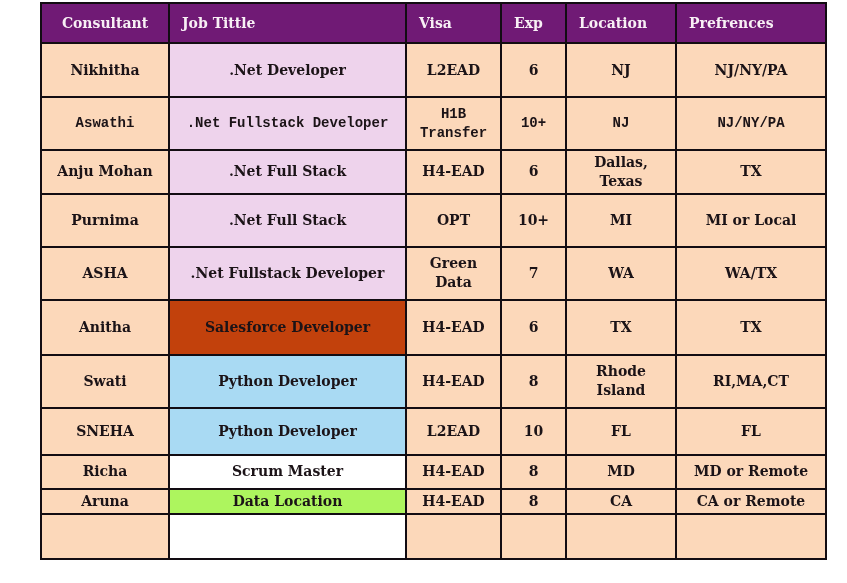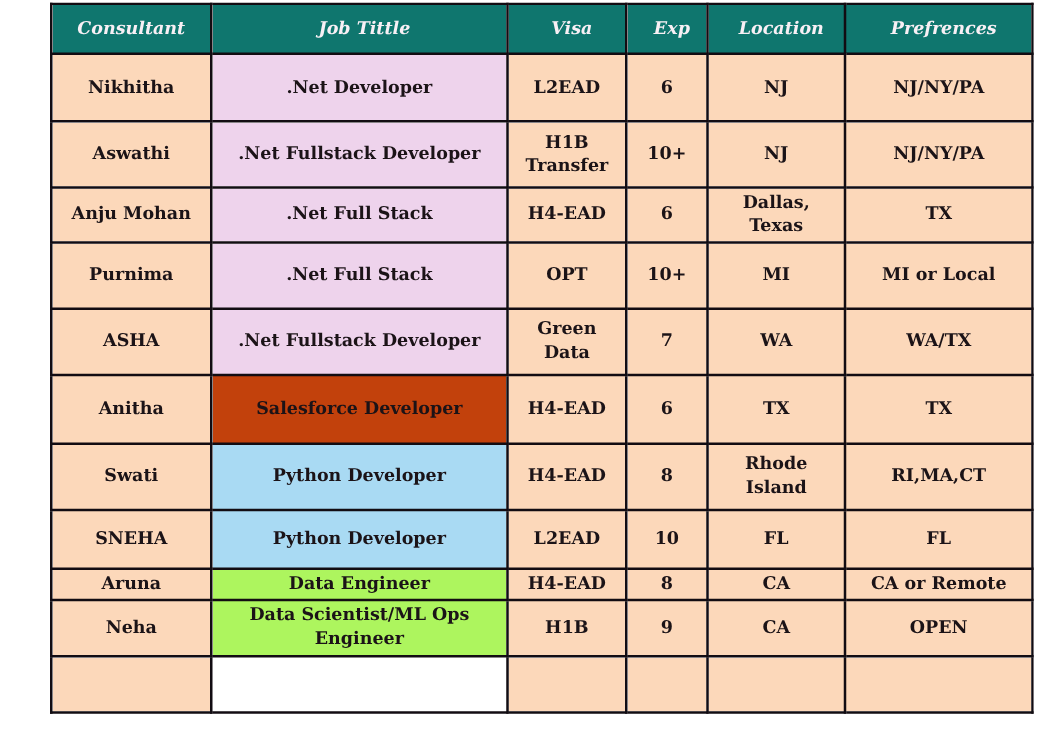--- a/index.html
+++ b/index.html
@@ -29,28 +29,27 @@
     font-weight:700;
     font-size:14px;
     color:#1b1317;
     text-align:center;
     vertical-align:middle;
     padding:2px 4px;
     overflow:hidden;
     line-height:1.35;
   }
   thead th{
-    background:#0f766e;
+    background:#701a75;
     color:#f8f0f5;
     height:34px;
     font-size:14px;
-    font-style:italic;
   }
   thead th.align-left{
-    text-align:center;
+    text-align:left;
     padding-left:12px;
   }
   td{
     background:#fcd8ba;
   }
 </style>
 </head>
 <body>
 
 <div class="table-wrap">
@@ -75,21 +74,21 @@
     </thead>
     <tbody>
         <tr style="height: 54px;">
           <td>Nikhitha</td>
           <td style="background: rgb(238, 211, 236);">.Net Developer</td>
           <td>L2EAD</td>
           <td>6</td>
           <td>NJ</td>
           <td>NJ/NY/PA</td>
         </tr>
-        <tr style="height: 53px;">
+        <tr style="height: 53px; font-family: Liberation Mono, monospace;">
           <td>Aswathi</td>
           <td style="background: rgb(238, 211, 236);">.Net Fullstack Developer</td>
           <td>H1B Transfer</td>
           <td>10+</td>
           <td>NJ</td>
           <td>NJ/NY/PA</td>
         </tr>
         <tr style="height: 35px;">
           <td>Anju Mohan</td>
           <td style="background: rgb(238, 211, 236);">.Net Full Stack</td>
@@ -131,35 +130,35 @@
           <td>RI,MA,CT</td>
         </tr>
         <tr style="height: 47px;">
           <td>SNEHA</td>
           <td style="background: rgb(169, 218, 243);">Python Developer</td>
           <td>L2EAD</td>
           <td>10</td>
           <td>FL</td>
           <td>FL</td>
         </tr>
+        <tr style="height: 34px;">
+          <td>Richa</td>
+          <td style="background: rgb(255, 255, 255);">Scrum Master</td>
+          <td>H4-EAD</td>
+          <td>8</td>
+          <td>MD</td>
+          <td>MD or Remote</td>
+        </tr>
         <tr style="height: 25px;">
           <td>Aruna</td>
-          <td style="background: rgb(173, 245, 94);">Data Engineer</td>
+          <td style="background: rgb(173, 245, 94);">Data Location</td>
           <td>H4-EAD</td>
           <td>8</td>
           <td>CA</td>
           <td>CA or Remote</td>
-        </tr>
-        <tr style="height: 45px;">
-          <td>Neha</td>
-          <td style="background: rgb(173, 245, 94);">Data Scientist/ML Ops Engineer</td>
-          <td>H1B</td>
-          <td>9</td>
-          <td>CA</td>
-          <td>OPEN</td>
         </tr>
         <tr style="height: 45px;">
           <td></td>
           <td style="background: rgb(255, 255, 255);"></td>
           <td></td>
           <td></td>
           <td></td>
           <td></td>
         </tr>
       </tbody>

